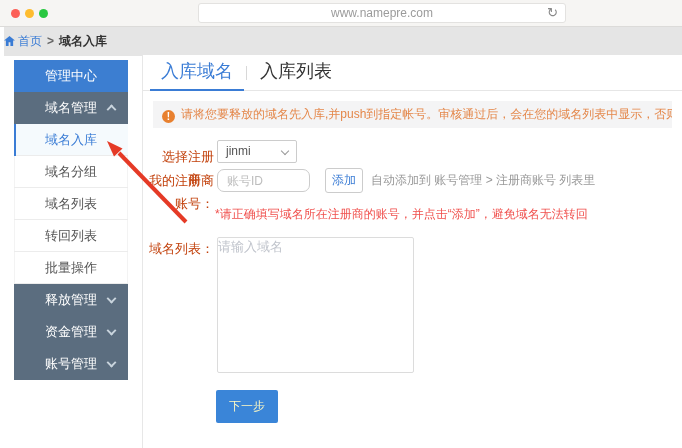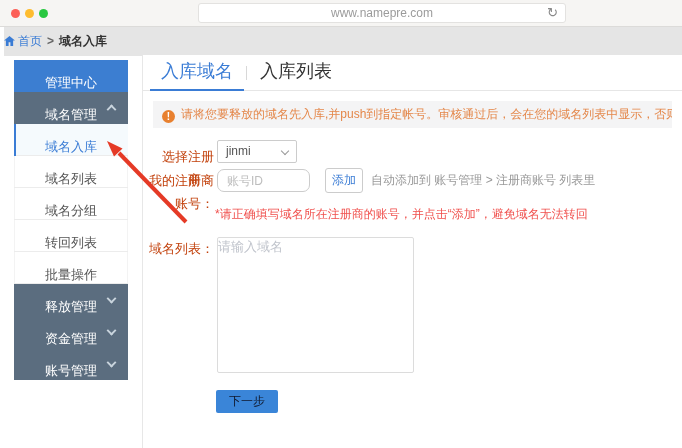--- a/index.html
+++ b/index.html
@@ -19,21 +19,21 @@
 
   
   .breadcrumb-bar { position:absolute; top:27px; left:4px; right:0; height:29px; background:#e5e5e5; font-size:12px; line-height:29px; }
   .crumb-home { color:#3a7cd5; cursor:pointer; }
   .crumb-home svg { vertical-align:-1px; margin-right:3px; }
   .crumb-sep { color:#666; margin:0 5px; font-weight:bold; }
   .crumb-cur { color:#333; font-weight:bold; }
 
   
   .sidebar { position:absolute; left:14px; top:60px; width:114px; }
-  .s-item { position:relative; height:32px; display:flex; align-items:flex-end; justify-content:center; font-size:13px; cursor:pointer; }
+  .s-item { position:relative; height:32px; display:flex; align-items:center; justify-content:center; font-size:13px; cursor:pointer; }
   .s-blue { background:#3c7ed1; color:#fff; }
   .s-dark { background:#5b6d7f; color:#fff; }
   .s-plain { background:#fff; color:#555; box-shadow:inset 0 -1px 0 #ececec, inset 1px 0 0 #f3f3f3, inset -1px 0 0 #f3f3f3; }
   .s-active { background:#f5fafd; color:#3a7cd5; box-shadow:inset 2px 0 0 #3a7cd5, inset 0 -1px 0 #ececec; }
   .chev { position:absolute; right:13px; top:50%; width:7px; height:7px; border-right:2px solid #c9d4dd; border-bottom:2px solid #c9d4dd; }
   .chev.up { transform:translateY(-30%) rotate(-135deg); }
   .chev.down { transform:translateY(-70%) rotate(45deg); }
 
   
   .panel { position:absolute; left:142px; top:55px; right:0; bottom:0; background:#fff; border-left:1px solid #e7e7e7; }
@@ -56,21 +56,21 @@
   .acct-input::placeholder { color:#bdbdbd; }
   .add-btn { position:absolute; left:182px; top:113px; width:38px; height:25px; background:#fff; border:1px solid #ccc; border-radius:3px; color:#3a7cd5; font-size:12px; cursor:pointer; font-family:Liberation Sans, sans-serif; }
   .add-hint { position:absolute; left:228px; top:113px; font-size:12px; color:#999; line-height:25px; }
 
   .warning { position:absolute; left:72px; top:151px; font-size:12px; color:#f0504d; }
 
   .row3-label { top:185px; }
   .domain-area { position:absolute; left:74px; top:182px; width:197px; height:136px; border:1px solid #dcdcdc; border-radius:2px; font-size:13px; color:#555; resize:none; font-family:inherit; }
   .domain-area::placeholder { color:#c0c4cc; }
 
-  .next-btn { position:absolute; left:73px; top:335px; width:62px; height:23px; background:#3a85d8; border:none; border-radius:2px; color:#0f172a; font-size:12px; cursor:pointer; font-family:inherit; }
+  .next-btn { position:absolute; left:73px; top:335px; width:62px; height:33px; background:#3a85d8; border:none; border-radius:2px; color:#fef9c3; font-size:12px; cursor:pointer; font-family:inherit; }
 
   .arrow-overlay { position:absolute; left:0; top:0; pointer-events:none; z-index:50; }
 </style>
 </head>
 <body>
 
 <div class="app">
 
   <div class="chrome">
     <div class="lights">
@@ -95,24 +95,24 @@
         <span>管理中心</span>
       </div>
     <div class="s-item s-dark">
         <span>域名管理</span>
         <i class="chev up"></i>
       </div>
     <div class="s-item s-active">
         <span>域名入库</span>
       </div>
     <div class="s-item s-plain">
-        <span>域名列表</span>
+        <span>域名分组</span>
       </div>
     <div class="s-item s-plain">
-        <span>域名分组</span>
+        <span>域名列表</span>
       </div>
     <div class="s-item s-plain">
         <span>转回列表</span>
       </div>
     <div class="s-item s-plain">
         <span>批量操作</span>
       </div>
     <div class="s-item s-dark">
         <span>释放管理</span>
         <i class="chev down"></i>

